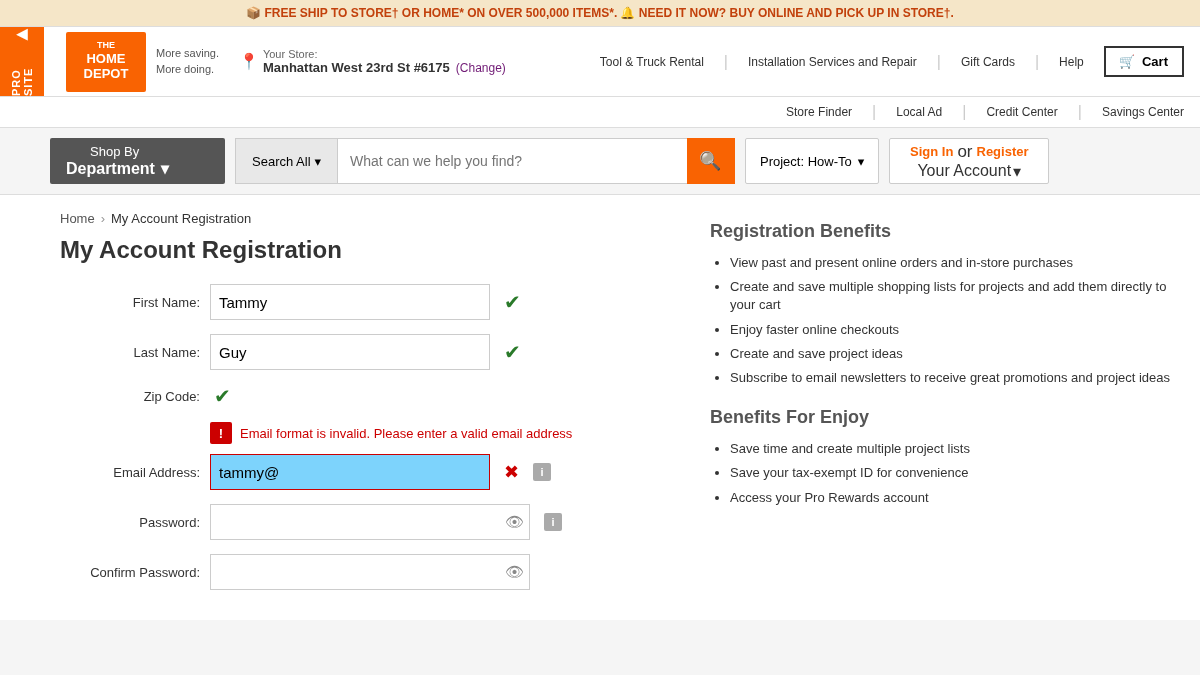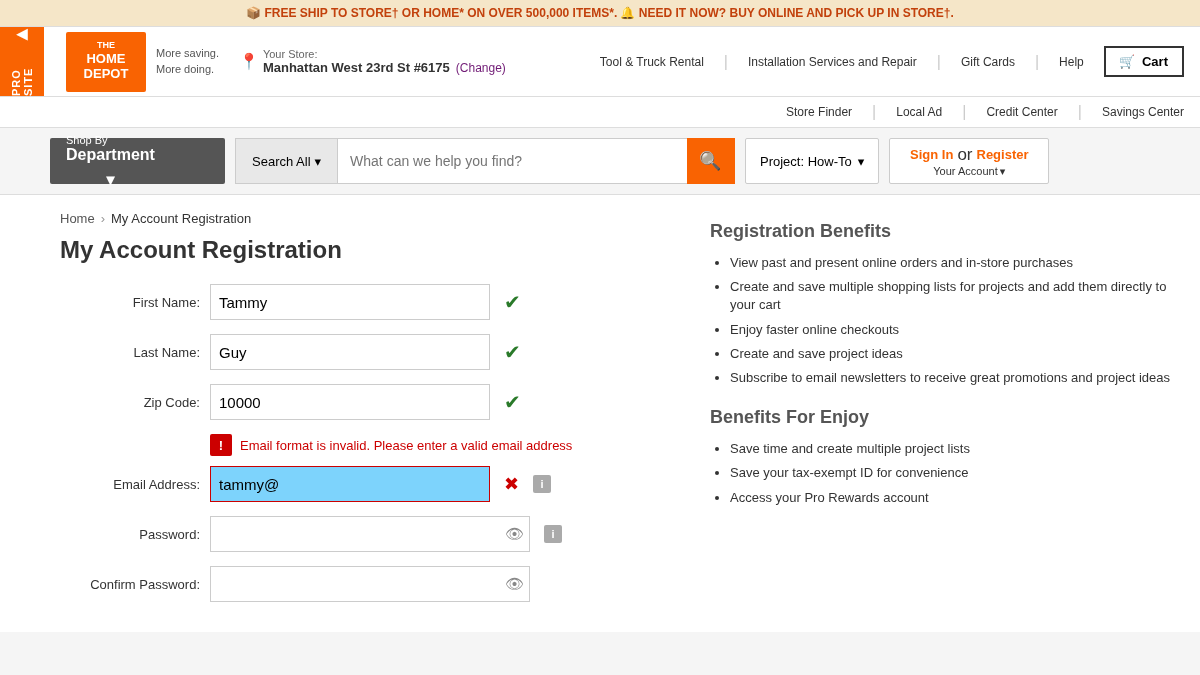--- a/index.html
+++ b/index.html
@@ -153,22 +153,22 @@
       height: 46px;
       font-size: 13px;
       cursor: pointer;
       display: flex;
       flex-direction: column;
       align-items: flex-start;
       justify-content: center;
       min-width: 175px;
       border-radius: 2px;
     }
-    .shop-dept-btn .small { font-size: 11px; font-weight: normal; }
-    .shop-dept-btn .big { font-size: 16px; font-weight: bold; display: flex; align-items: center; gap: 6px; flex-direction: column; }
+    .shop-dept-btn .small { font-size: 13px; font-weight: normal; margin-left: 24px; }
+    .shop-dept-btn .big { font-size: 16px; font-weight: bold; display: flex; align-items: center; gap: 6px; }
     .search-container {
       flex: 1;
       display: flex;
       height: 46px;
       max-width: 500px;
     }
     .search-type-btn {
       background: #e8e8e8;
       border: 1px solid #ccc;
       border-right: none;
@@ -224,21 +224,21 @@
       flex-direction: column;
       align-items: center;
       justify-content: center;
       border-radius: 2px;
       min-width: 160px;
     }
     .sign-in-btn .sign-in-top { display: flex; gap: 4px; align-items: center; }
     .sign-in-btn .sign-in-link { color: #f96302; font-weight: bold; font-size: 13px; }
     .sign-in-btn .or-text { color: #333; font-size: 17px; }
     .sign-in-btn .register-link { color: #f96302; font-weight: bold; font-size: 13px; }
-    .sign-in-btn .account-text { color: #333; font-size: 11px; display: flex; align-items: center; gap: 2px; }
+    .sign-in-btn .account-text { color: #333; font-size: 16px; display: flex; align-items: center; gap: 2px; }
 
     
     .main-content {
       display: flex;
       padding: 16px 16px 16px 60px;
       gap: 30px;
       background: #fff;
       min-height: 400px;
     }
     .left-col { flex: 0 0 620px; }
@@ -505,21 +505,20 @@
     </div>
 
     <div class="form-row">
       <label class="form-label">Last Name:</label>
       <input class="form-input valid-border" type="text" value="Guy" style="">
       <span class="check-icon">✔</span>
     </div>
 
     <div class="form-row">
       <label class="form-label">Zip Code:</label>
-      <input class="form-input valid-border" type="text" value="10000" style="">
       <span class="check-icon">✔</span>
     </div>
 
     <div class="error-msg-row">
       <div class="error-icon-box">!</div>
       <span class="error-text">Email format is invalid. Please enter a valid email address</span>
     </div>
 
     <div class="form-row">
       <label class="form-label">Email Address:</label>

